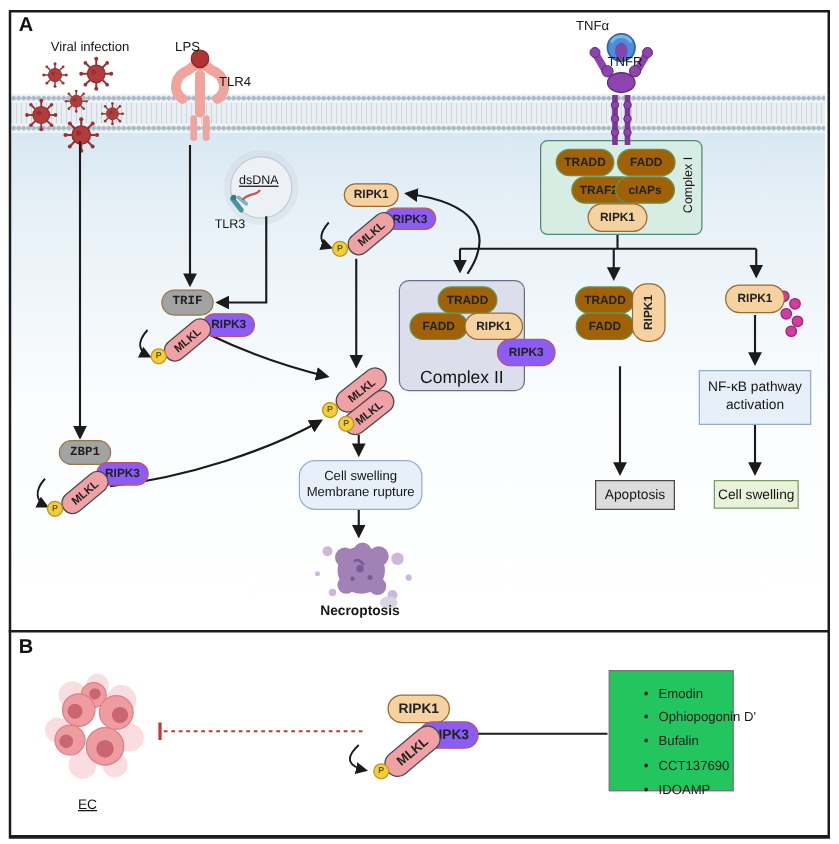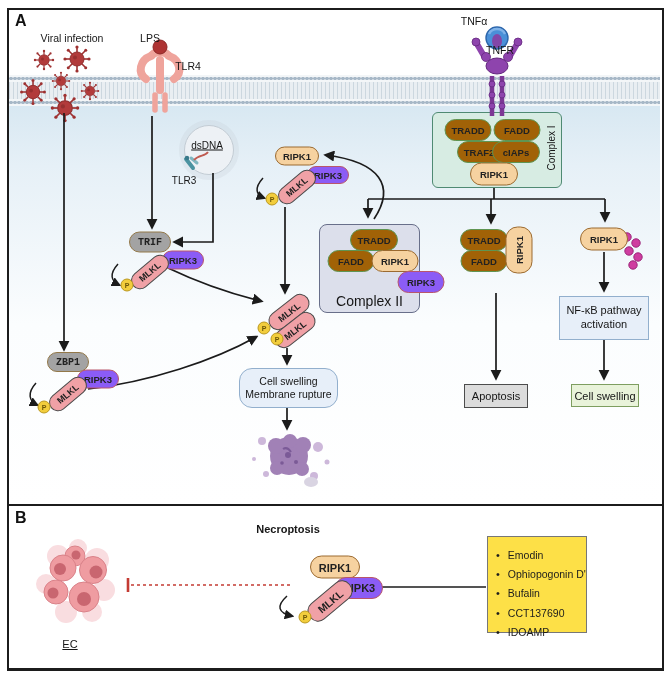--- a/index.html
+++ b/index.html
@@ -24,35 +24,35 @@
     background-repeat:repeat-x,repeat-x,no-repeat;}
   
   svg.overlay{left:0;top:0;z-index:4;pointer-events:none;}
   
   .box{z-index:3;display:flex;flex-direction:column;align-items:center;justify-content:center;}
   .complex1-box{background:#d7ece3;border:1.6px solid #4f8a73;border-radius:6px;}
   .complex2-box{background:#dcdfeb;border:1.6px solid #686f8a;border-radius:8px;justify-content:flex-end;padding-bottom:3px;box-sizing:border-box;}
   .info-blue{background:#e7eff9;border:1.5px solid #92afcd;}
   .apoptosis-box{background:#dcdcdc;border:1.5px solid #4c4c4c;}
   .survival-box{background:#e9f3da;border:1.5px solid #7e9e60;}
-  .drugbox{background:#fde047;border:1.5px solid #777;z-index:3;box-sizing:border-box;padding:9px 0 0 8px;}
+  .drugbox{background:#22c55e;border:1.5px solid #777;z-index:3;box-sizing:border-box;padding:9px 0 0 27px;}
   .drugbox ul{list-style:none;margin:0;padding:0;}
   .drugbox li{font-size:10.5px;color:#1c1c1c;line-height:19.2px;white-space:nowrap;}
   .drugbox li::before{content:"\2022";margin-right:8px;font-size:11px;}
   
   .pill{border-radius:999px;font-weight:600;font-size:9.5px;color:#222;white-space:nowrap;z-index:6;}
   .green{background:#a16207;border:1.6px solid #5f9552;}
   .orange{background:#f6d2a0;border:1.6px solid #9b6a30;text-align:center;}
   .tan{background:#a3a3a3;border:1.6px solid #937849;font-family:Liberation Mono, monospace;}
   .pinkline{background:#8b5cf6;border:1.6px solid #b9566b;margin-left:48px;}
   .blue{background:#d4e8f7;border:1.6px solid #5581a9;}
   .bean{background:#f0a1a6;border:1.5px solid #4a4a4a;border-radius:10px;font-weight:700;font-size:9px;color:#222;white-space:nowrap;z-index:6;}
   .phos{width:11px;height:11px;border-radius:50%;background:#f2cd3c;border:1px solid #bb981e;color:#6d5708;font-size:7px;font-weight:700;z-index:7;line-height:1;}
   .lbl{font-size:10.5px;color:#161616;white-space:nowrap;z-index:8;}
-  .bold{font-weight:700;margin-top:40px;}
+  .bold{font-weight:700;}
   .rot90{transform:translate(-50%,-50%) rotate(-90deg);}
   .inner-rot{transform:rotate(-90deg);}
   .dsdna-circle{left:184px;top:125px;width:48px;height:48px;border-radius:50%;background:#edf1f5;border:1.5px solid #c3ccd4;box-shadow:0 0 0 5px rgba(195,204,212,0.25);z-index:3;}
   .txt2{text-align:center;line-height:1.25;}
 </style>
 </head>
 <body>
 
 <div id="stage">
 
@@ -278,21 +278,21 @@
   <div class="abs ctr pill green" style="left:374px;top:240px;width:46px;height:20px;">TRADD</div>
   <div class="abs ctr pill green" style="left:351px;top:261px;width:45px;height:20px;">FADD</div>
   <div class="abs ctr pill orange" style="left:395px;top:261px;width:45px;height:20px;">RIPK1</div>
   <div class="abs ctr pill pinkline" style="left:373px;top:282px;width:45px;height:20px;">RIPK3</div>
 
   <div class="abs ctr pill green" style="left:484px;top:240px;width:46px;height:20px;">TRADD</div>
   <div class="abs ctr pill green" style="left:484px;top:261px;width:45px;height:20px;">FADD</div>
   <div class="abs ctr pill orange" style="left:519px;top:250px;width:25px;height:45px;border-radius:12px;">
     <span class="inner-rot">RIPK1</span>
   </div>
-  <div class="abs box apoptosis-box" style="left:464px;top:384px;width:62px;height:22px;">
+  <div class="abs box apoptosis-box" style="left:476px;top:384px;width:62px;height:22px;">
     <span class="lbl" style="font-size:11px;">Apoptosis</span>
   </div>
 
   <div class="abs ctr pill orange" style="left:604px;top:239px;width:46px;height:21px;">RIPK1</div>
   <div class="abs box info-blue" style="left:559px;top:296px;width:88px;height:42px;">
     <div class="lbl txt2" style="font-size:11px;">
       <div>NF-κB pathway</div>
       <div>activation</div>
     </div>
   </div>

